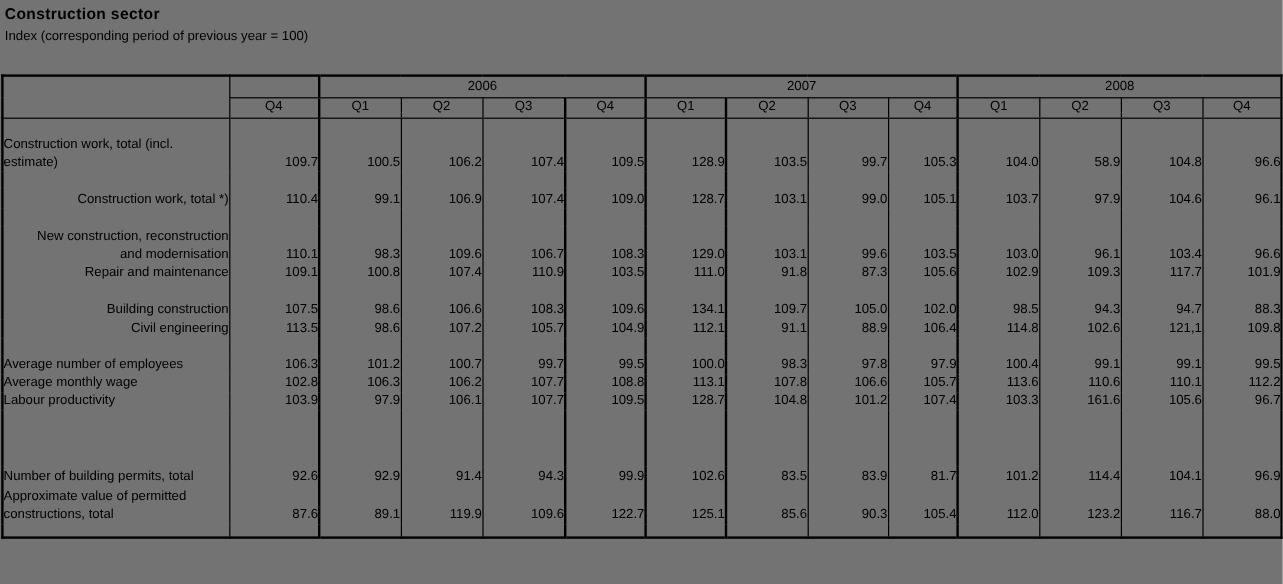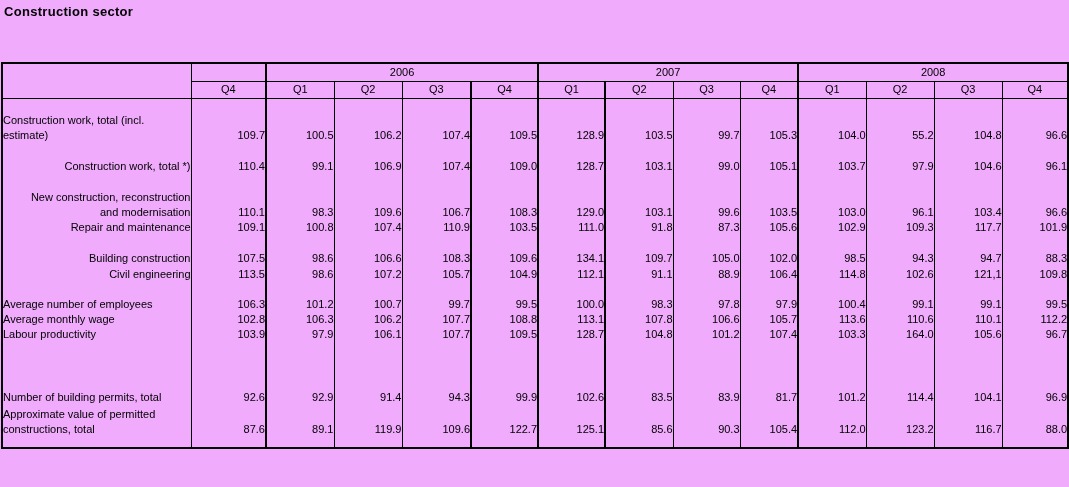--- a/index.html
+++ b/index.html
@@ -1,19 +1,19 @@
 <!DOCTYPE html>
 <html><head>
 <meta charset="utf-8">
 <style>
   * { box-sizing: border-box; }
   html, body { margin: 0; padding: 0; background: #fff; }
   .page {
     position: relative; width: 1069px; height: 487px;
-    background: #f0abfc; color: #000;
+    background: #737373; color: #000;
     font-family: "Liberation Sans", sans-serif;
     overflow: hidden;
   }
   .title { position: absolute; left: 4px; top: 4px; font-size: 13px; font-weight: 700; letter-spacing: .3px; }
   .subtitle { position: absolute; left: 4px; top: 24px; font-size: 11px; }
   .footnote { position: absolute; left: 4px; top: 470px; font-size: 11px; }
   table.stats {
     position: absolute; left: 1px; top: 62px; width: 1066px;
     border-collapse: collapse; table-layout: fixed;
     border: 2px solid #000;
@@ -28,20 +28,21 @@
   .blk { border-left: 2px solid #000; }
   .lbl { text-align: left; vertical-align: bottom; padding: 0 2px 1px 4px; }
   .lbl.ind { padding-left: 14px; text-align: right; }
   .val { text-align: right; vertical-align: bottom; padding: 0 4px 1px 0; }
 </style>
 </head>
 <body>
 
 <div class="page">
   <div class="title">Construction sector</div>
+  <div class="subtitle">Index (corresponding period of previous year = 100)</div>
 
   <table class="stats">
     <colgroup>
       <col style="width:189px">
         <col style="width:75px">
       <col style="width:68px">
         <col style="width:68px">
         <col style="width:69px">
         <col style="width:67px">
       <col style="width:67px">
@@ -83,21 +84,21 @@
           <td class="bl val">109.7</td>
           <td class="blk val">100.5</td>
           <td class="bl val">106.2</td>
           <td class="bl val">107.4</td>
           <td class="blk val">109.5</td>
           <td class="blk val">128.9</td>
           <td class="blk val">103.5</td>
           <td class="bl val">99.7</td>
           <td class="bl val">105.3</td>
           <td class="blk val">104.0</td>
-          <td class="bl val">55.2</td>
+          <td class="bl val">58.9</td>
           <td class="bl val">104.8</td>
           <td class="bl val">96.6</td>
         </tr>
         <tr style="height: 13px;">
           <td class=" lbl"></td>
           <td class="bl val"></td>
           <td class="blk val"></td>
           <td class="bl val"></td>
           <td class="bl val"></td>
           <td class="blk val"></td>
@@ -275,21 +276,21 @@
           <td class="bl val">103.9</td>
           <td class="blk val">97.9</td>
           <td class="bl val">106.1</td>
           <td class="bl val">107.7</td>
           <td class="blk val">109.5</td>
           <td class="blk val">128.7</td>
           <td class="blk val">104.8</td>
           <td class="bl val">101.2</td>
           <td class="bl val">107.4</td>
           <td class="blk val">103.3</td>
-          <td class="bl val">164.0</td>
+          <td class="bl val">161.6</td>
           <td class="bl val">105.6</td>
           <td class="bl val">96.7</td>
         </tr>
         <tr style="height: 47px;">
           <td class=" lbl"></td>
           <td class="bl val"></td>
           <td class="blk val"></td>
           <td class="bl val"></td>
           <td class="bl val"></td>
           <td class="blk val"></td>

